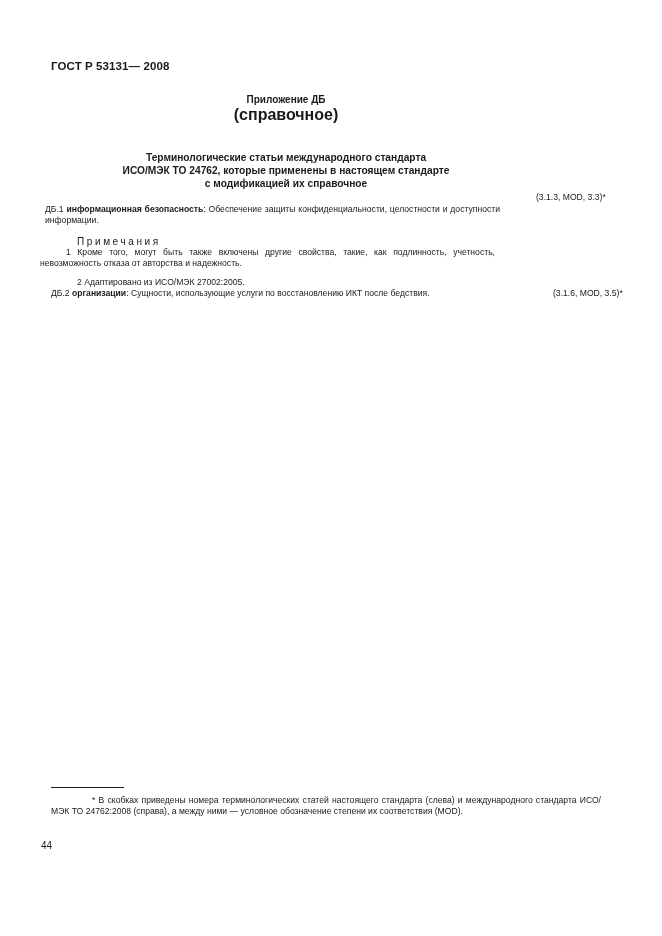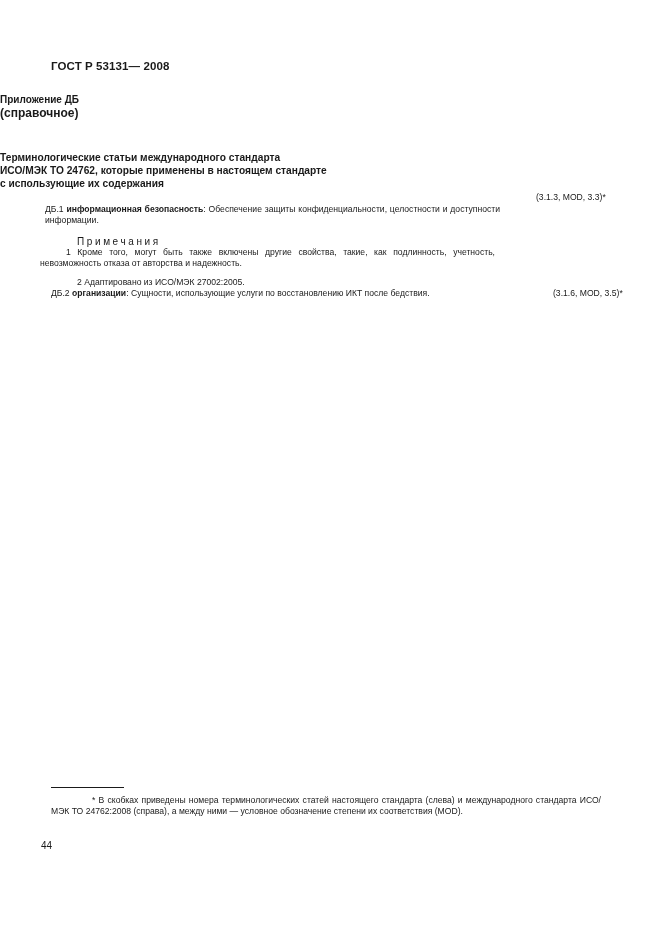--- a/index.html
+++ b/index.html
@@ -2,23 +2,23 @@
 <html><head>
 <meta charset="utf-8">
 <style>
   html, body { margin: 0; padding: 0; background: #ffffff; }
   body {
     width: 662px; height: 936px; position: relative; overflow: hidden;
     font-family: "Liberation Sans", sans-serif; color: #1a1a1a;
   }
   .abs { position: absolute; white-space: nowrap; }
   .header { left: 51px; top: 60px; font-size: 11.5px; font-weight: bold; letter-spacing: 0.1px; }
-  .center { left: 0; width: 572px; text-align: left; }
+  .center { left: 0; width: 572px; text-align: center; }
   .app-title { top: 94px; font-size: 10px; font-weight: bold; }
-  .app-sub { top: 106px; font-size: 12px; font-weight: bold; }
+  .app-sub { top: 106px; font-size: 16px; font-weight: bold; }
   .title-line { font-size: 10.2px; font-weight: bold; }
   .t1 { top: 152px; }
   .t2 { top: 165px; }
   .t3 { top: 178px; }
   .body-text { font-size: 8.6px; line-height: 11px; }
   .term { left: 45px; width: 455px; white-space: normal; text-align: justify; text-align-last: left; }
   .ref { font-size: 8.6px; }
   b { font-weight: bold; }
   .notes-head { left: 77px; top: 236px; font-size: 10px; letter-spacing: 2.6px; }
   .note1 { left: 40px; top: 247px; width: 455px; white-space: normal; text-indent: 26px; text-align: justify; text-align-last: left; }
@@ -31,21 +31,21 @@
 </head>
 <body>
 
 <div class="abs header">ГОСТ Р 53131— 2008</div>
 
 <div class="abs center app-title">Приложение ДБ</div>
 <div class="abs center app-sub">(справочное)</div>
 
 <div class="abs center title-line t1">Терминологические статьи международного стандарта</div>
 <div class="abs center title-line t2">ИСО/МЭК ТО 24762, которые применены в настоящем стандарте</div>
-<div class="abs center title-line t3">с использующие их содержания</div>
+<div class="abs center title-line t3">с модификацией их справочное</div>
 
 <div class="abs body-text term" style="top:204px;">
   <span>ДБ.1</span>
   <b>информационная безопасность</b><span>: Обеспечение защиты конфиденциальности, целостности и доступности информации.</span>
 </div>
 <div class="abs ref" style="left:520px; top:192px;margin-left:16px;">(3.1.3, MOD, 3.3)*</div>
 
 <div class="abs notes-head">Примечания</div>
 <div class="abs body-text note1">1 Кроме того, могут быть также включены другие свойства, такие, как подлинность, учетность, невозможность отказа от авторства и надежность.</div>
 <div class="abs body-text note2">2 Адаптировано из ИСО/МЭК 27002:2005.</div>

